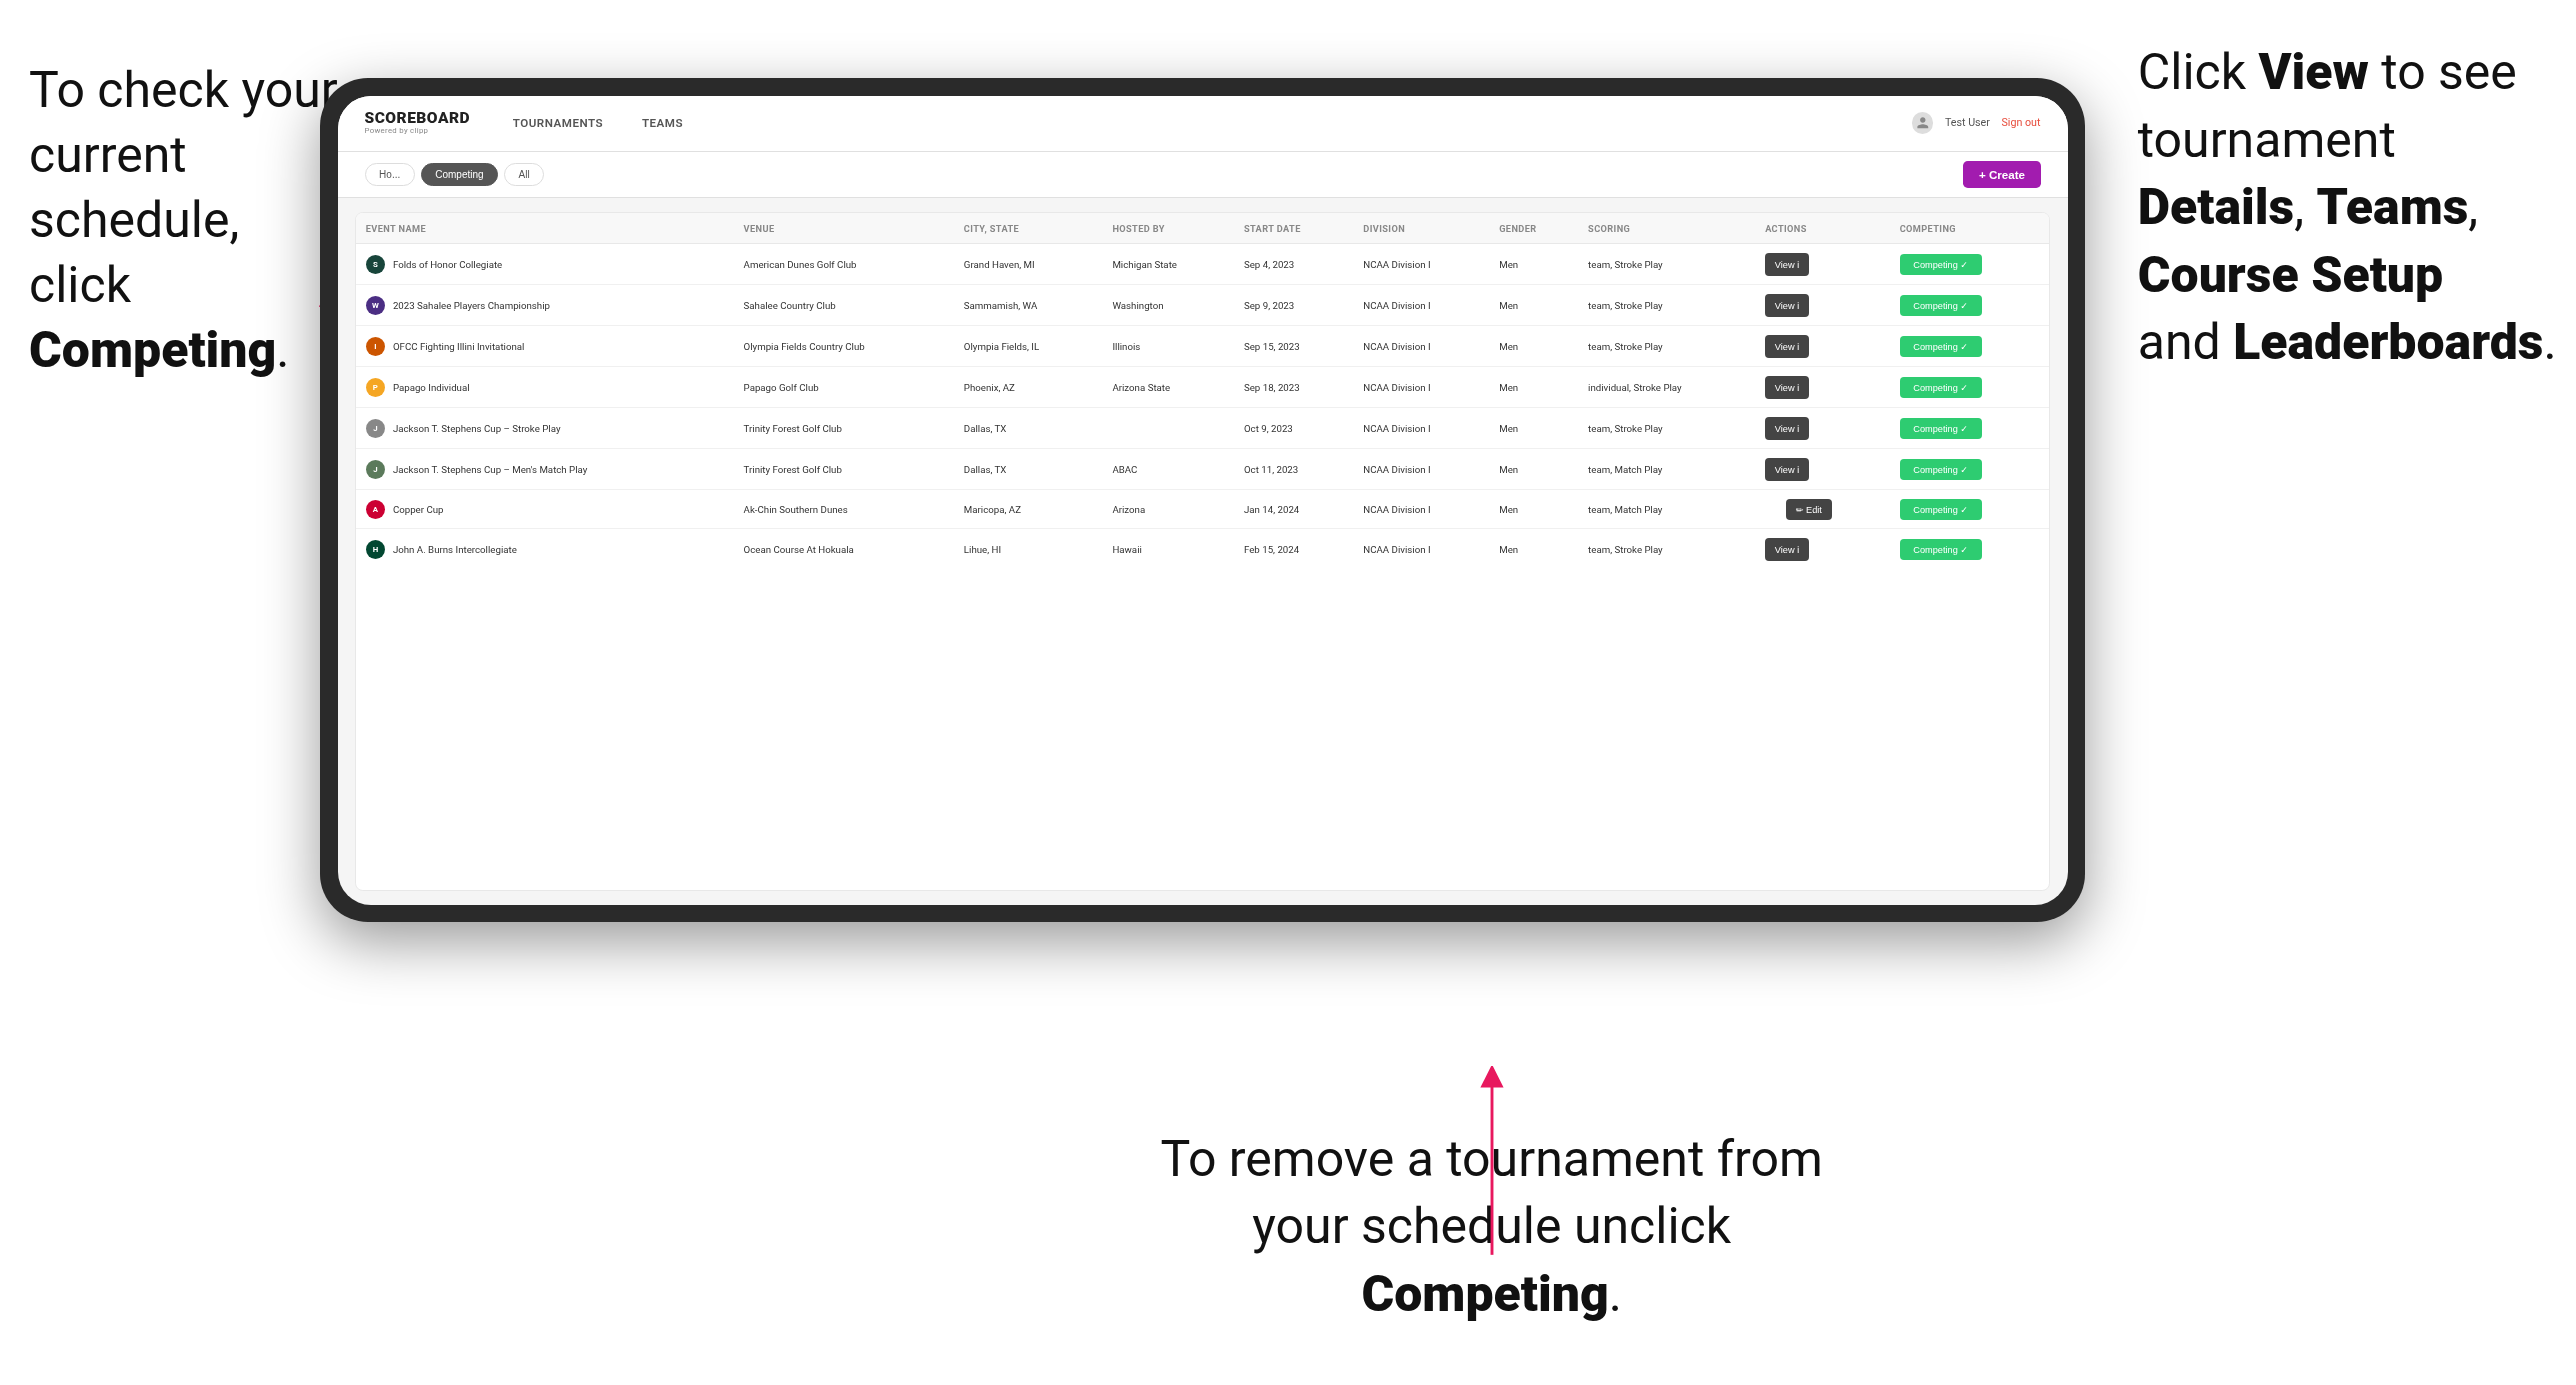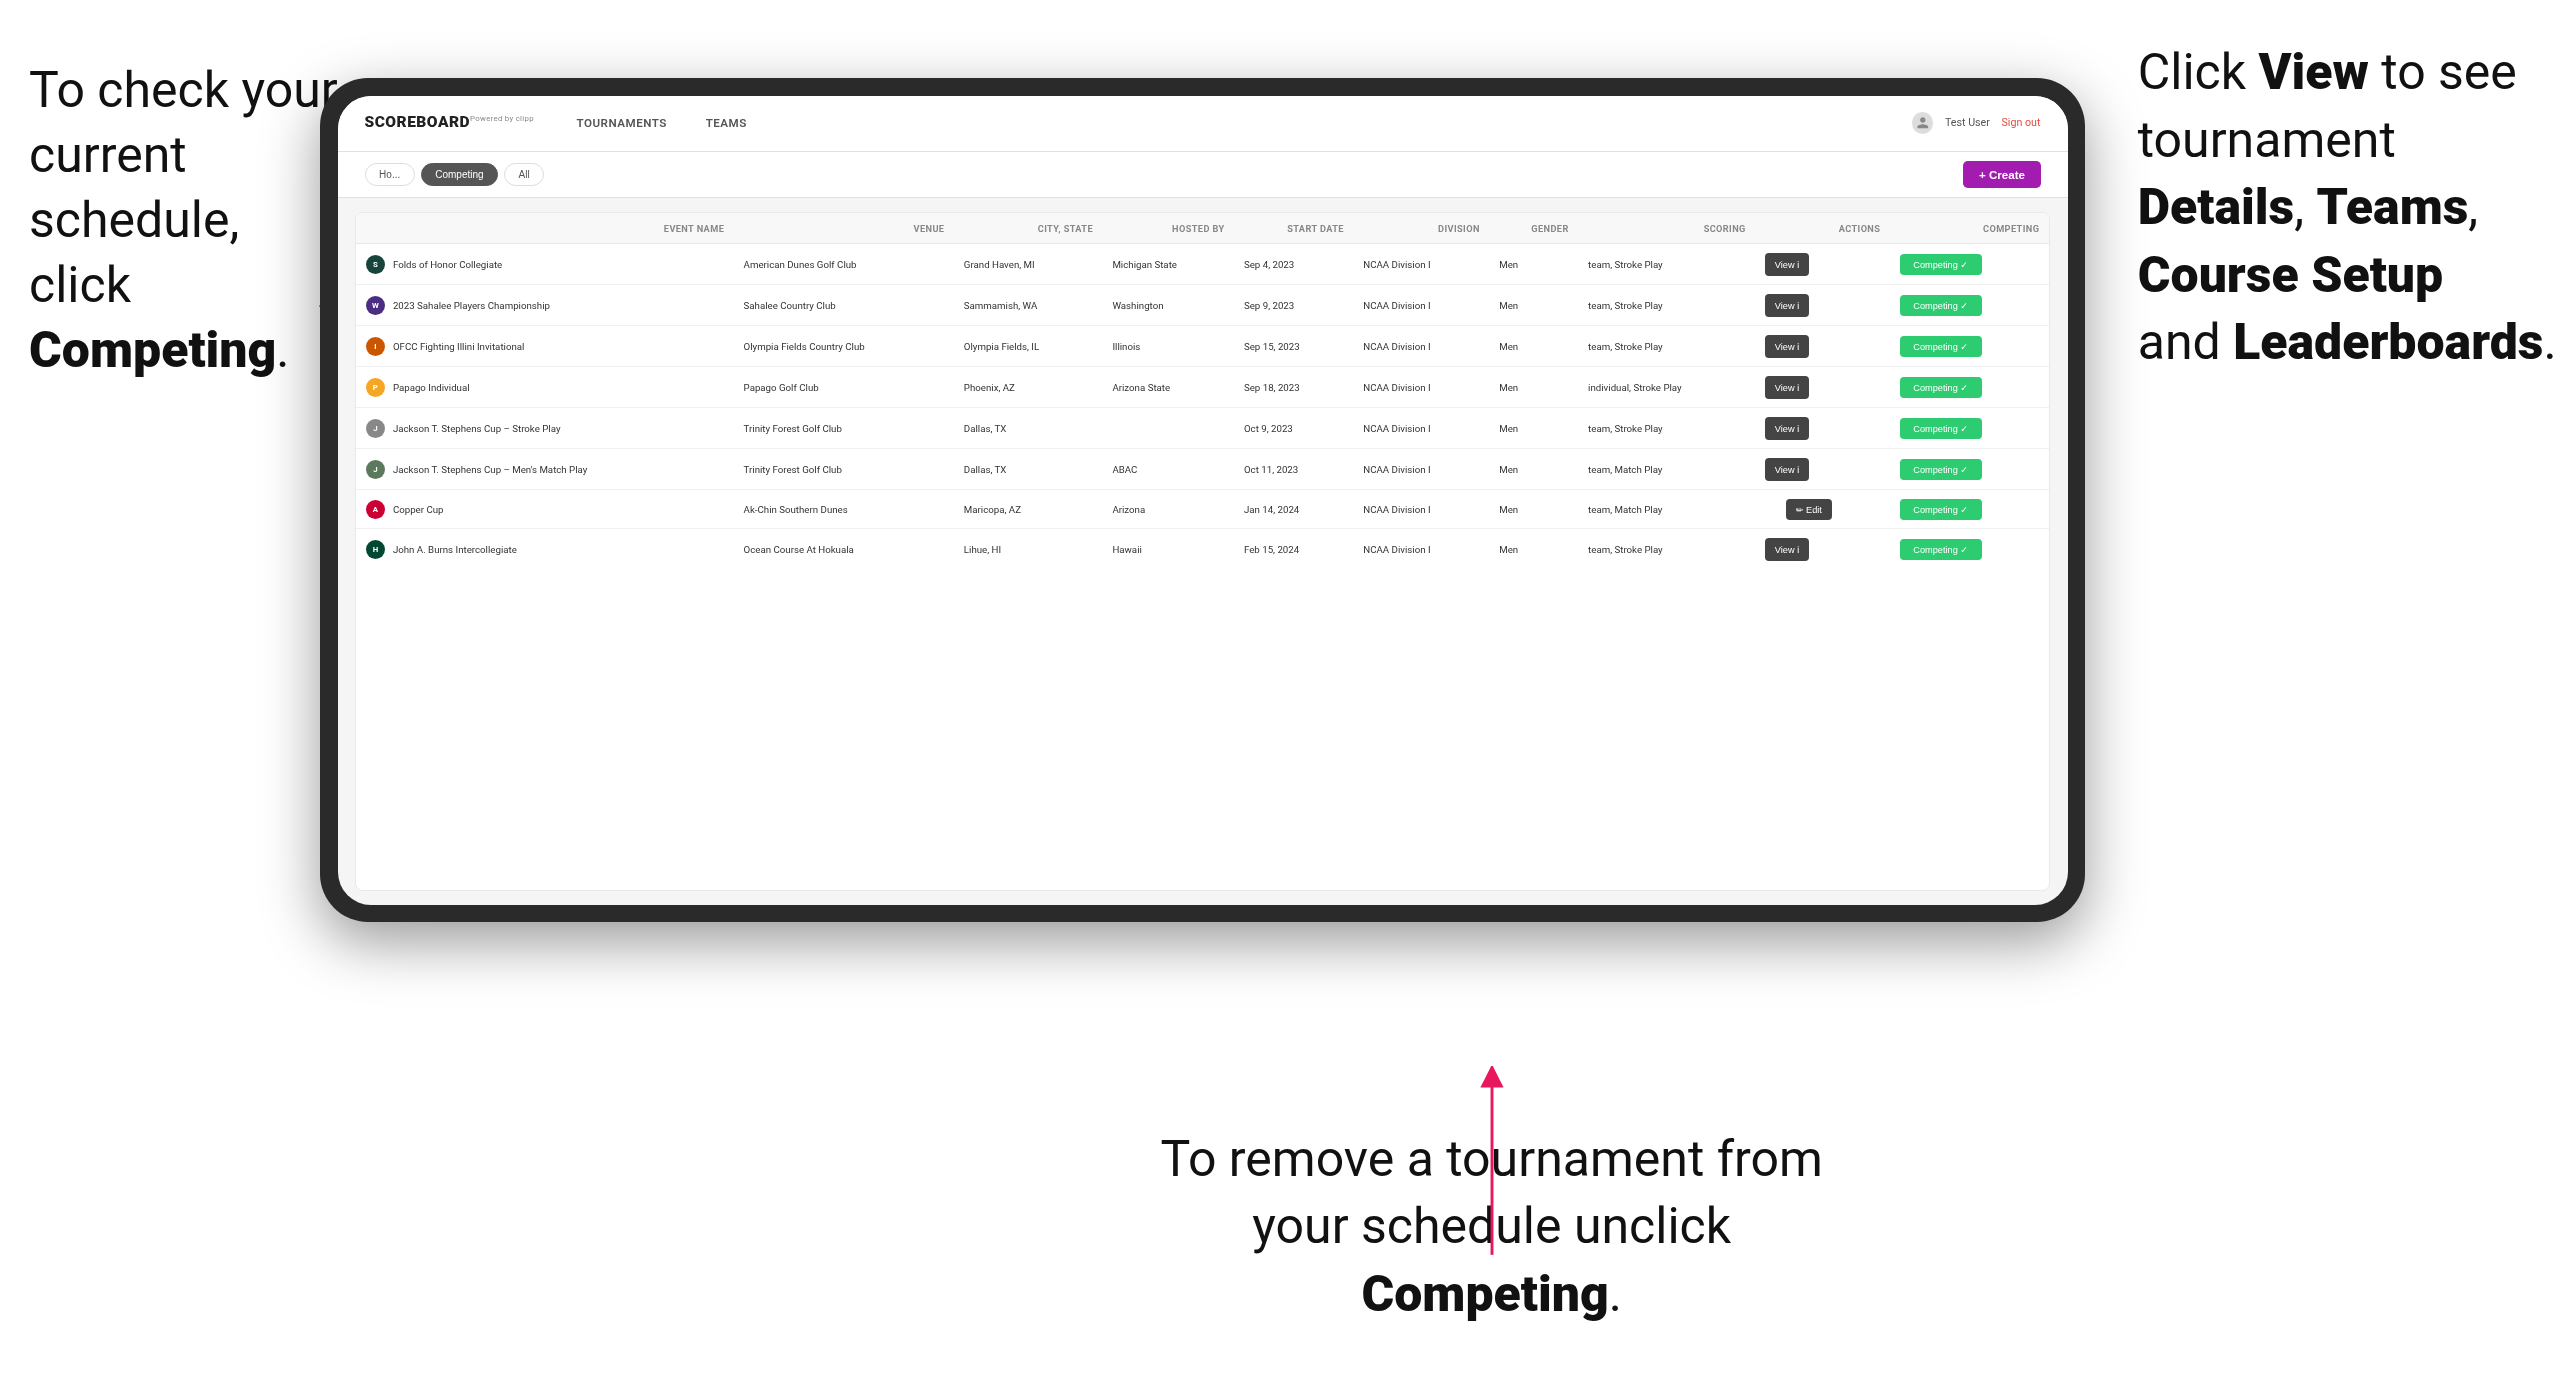--- a/index.html
+++ b/index.html
@@ -78,21 +78,21 @@
       border-bottom: 1px solid #e0e0e0;
       padding: 0 27px;
       display: flex;
       align-items: center;
       height: 56px;
       gap: 31px;
     }
 
     .scoreboard-brand {
       display: flex;
-      flex-direction: row;
+      flex-direction: column;
       line-height: 1;
       margin-right: 7.8px;
     }
     .brand-title {
       font-size: 15.5px;
       font-weight: 900;
       color: #222;
       letter-spacing: 0.5px;
     }
     .brand-subtitle {
@@ -187,21 +187,21 @@
       border-collapse: collapse;
       font-size: 10.2px;
     }
 
     thead th {
       background: #f8f8f8;
       color: #888;
       font-weight: 700;
       font-size: 9.2px;
       padding: 9.7px 9.7px;
-      text-align: right;
+      text-align: left;
       border-bottom: 1px solid #e8e8e8;
       letter-spacing: 0.4px;
       text-transform: uppercase;
     }
 
     tbody tr {
       border-bottom: 1px solid #f0f0f0;
     }
     tbody tr:last-child { border-bottom: none; }
 

